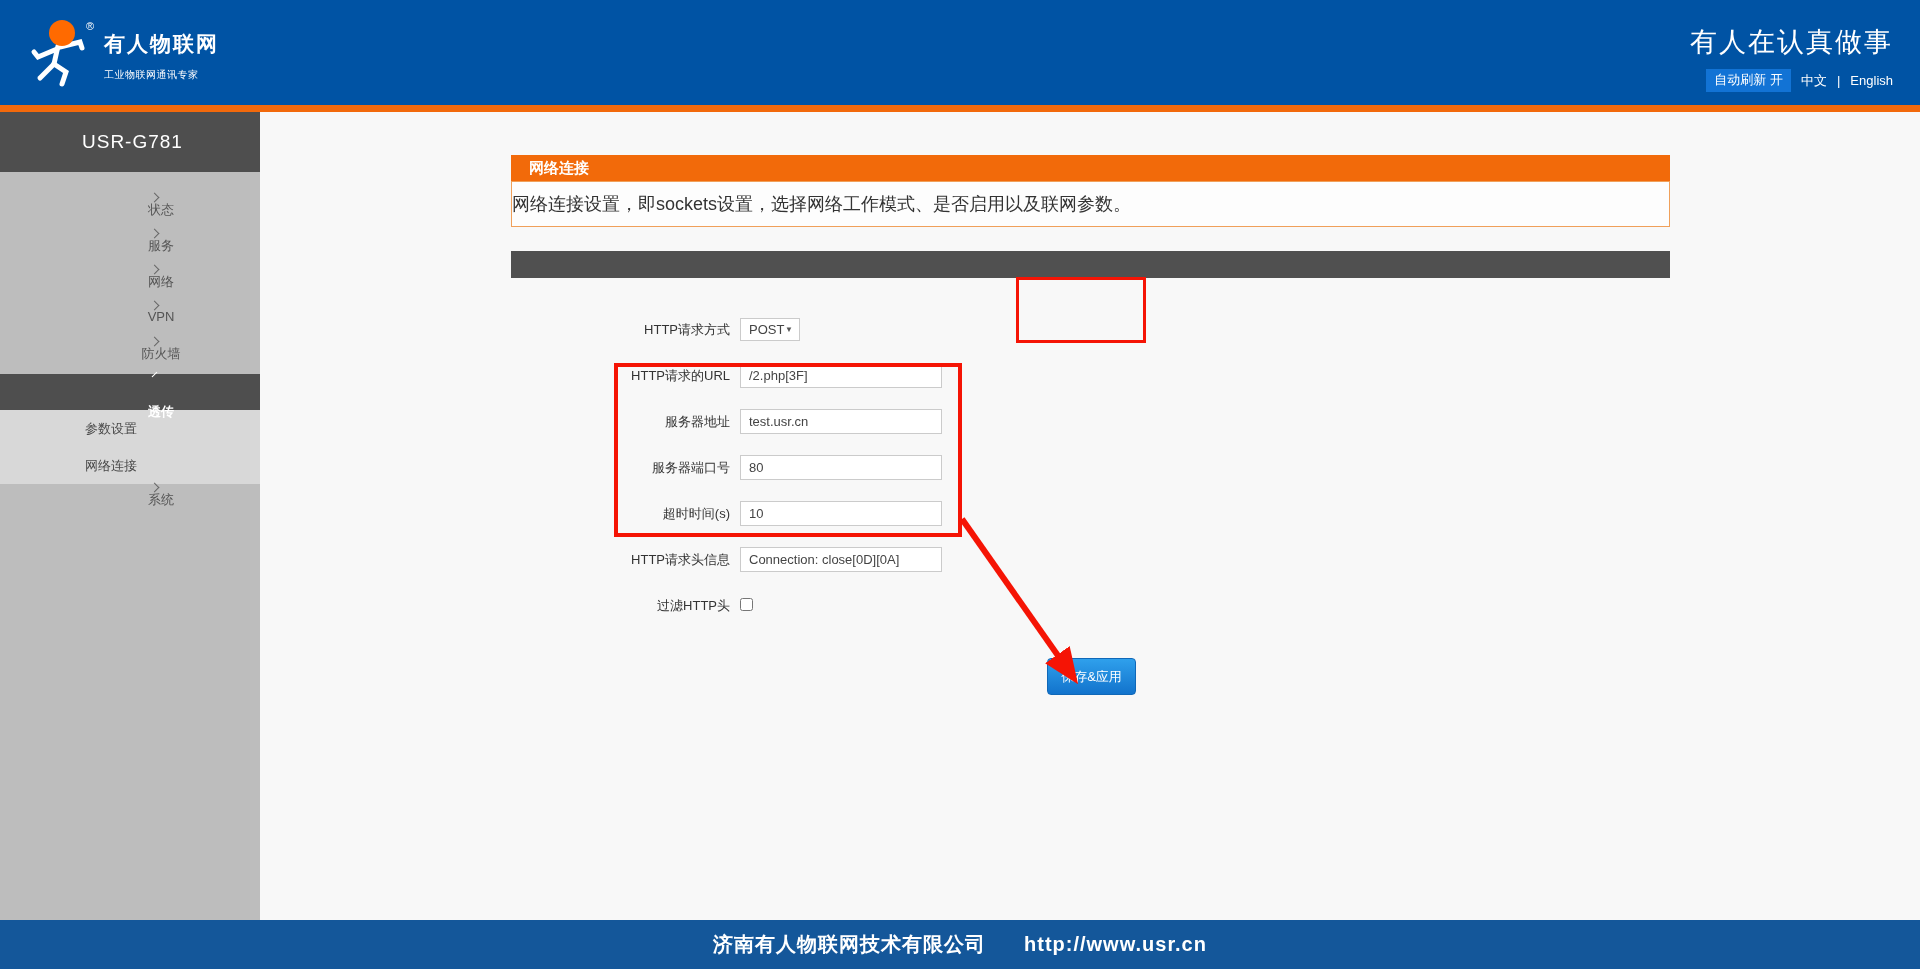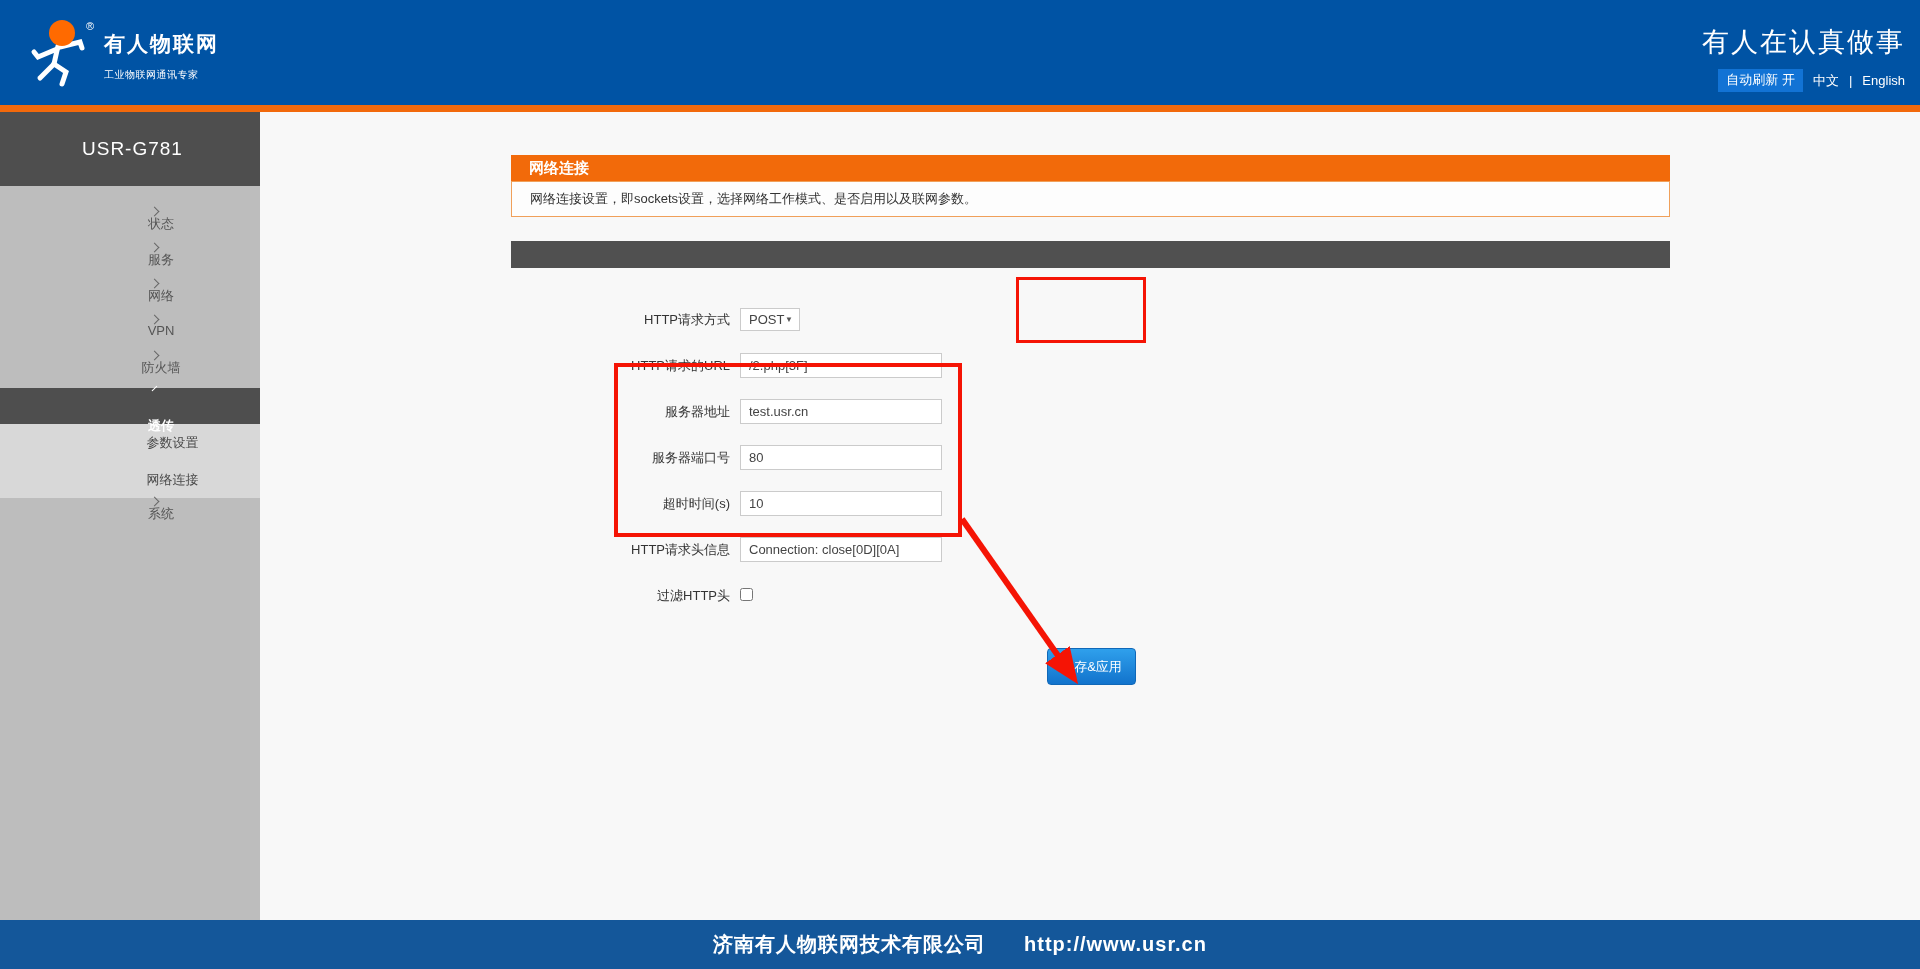--- a/index.html
+++ b/index.html
@@ -9,56 +9,56 @@
   
   .header { position:relative; width:1920px; height:105px; background:#0053a4;
     display:flex; justify-content:space-between; }
   .brand { display:flex; align-items:flex-start; padding:12px 0 0 18px; position:relative; }
   .logo-wrap { position:relative; width:82px; height:80px; }
   .reg-mark { position:absolute; left:68px; top:8px; color:#fff; font-size:11px; }
   .brand-text { padding:18px 0 0 4px; }
   .brand-title { color:#fff; font-size:21px; font-weight:bold; letter-spacing:2px; }
   .brand-sub { color:#fff; font-size:10px; margin-top:10px; letter-spacing:0.5px; }
   .header-right { display:flex; flex-direction:column; align-items:flex-end;
-    padding:24px 15px 0 0; }
+    padding:24px 27px 0 0; }
   .slogan { color:#fff; font-size:27px; letter-spacing:2px; font-weight:500; }
   .header-links { display:flex; align-items:center; margin-top:9px; gap:10px; }
   .badge { background:#1273d5; color:#fff; font-size:13px; padding:2px 8px 3px; }
   .lang { color:#fff; font-size:13px; }
   .lang-sep { color:#fff; font-size:13px; }
 
   .orange-stripe { width:1920px; height:7px; background:#f2690b; }
 
   
   .page-body { display:flex; width:1920px; height:808px; }
 
   
   .sidebar { width:260px; height:808px; background:#bdbdbd; flex-shrink:0; }
-  .device-box { height:74px; background:#4e4e4e; color:#fff; font-size:19px;
+  .device-box { height:60px; background:#4e4e4e; color:#fff; font-size:19px;
     letter-spacing:1px; display:flex; align-items:center; padding-left:82px; }
   .menu { margin-top:22px; }
   .menu-item { height:36px; display:flex; align-items:center; padding-left:62px;
     color:#555; font-size:13px; cursor:pointer;flex-direction:column; }
   .menu-item .chev { margin-right:14px; }
   .menu-item.active { background:#4e4e4e; color:#fff; font-weight:bold;gap:28px; }
   .chev { width:7px; height:7px; border-top:1.5px solid #666; border-right:1.5px solid #666;
     display:inline-block; }
   .chev.right { transform:rotate(45deg); }
   .chev.down  { transform:rotate(135deg); border-color:#fff; }
   .submenu { background:#d8d8d8; }
   .submenu-item { height:37px; display:flex; align-items:center; padding-left:85px;
-    color:#4a4a4a; font-size:13px; cursor:pointer;justify-content:center; }
+    color:#4a4a4a; font-size:13px; cursor:pointer; }
 
   
   .main { flex:1; background:#f8f8f8; padding:43px 0 0 251px; position:relative; }
   .content { width:1159px; }
   .section-titlebar { height:26px; background:#f26a0a; color:#fff; font-size:15px;
     font-weight:bold; display:flex; align-items:center; padding-left:18px; }
-  .section-desc { height:36px; border:1px solid #f0a05a; background:#fdfdfd;
-    display:flex; align-items:center; padding-left:18px; font-size:13px; color:#333; }
+  .section-desc { height:46px; border:1px solid #f0a05a; background:#fdfdfd;
+    display:flex; align-items:center; font-size:18px; color:#333; }
   .dark-bar { height:27px; background:#505050; margin-top:24px; }
   .tabs { display:flex; gap:15px; margin-top:21px; border-bottom:2px solid #0f5aa8; }
   .tab { height:28px; background:#13569c; color:#fff; font-size:13px;
     border-radius:4px 4px 0 0; display:flex; align-items:center; justify-content:center;
     padding:0 13px; cursor:pointer; white-space:nowrap; }
   .tab.active { background:#f7790b; }
 
   
   .form { margin-top:39px; }
   .form-row { display:flex; align-items:center; margin-bottom:21px; height:25px; }

